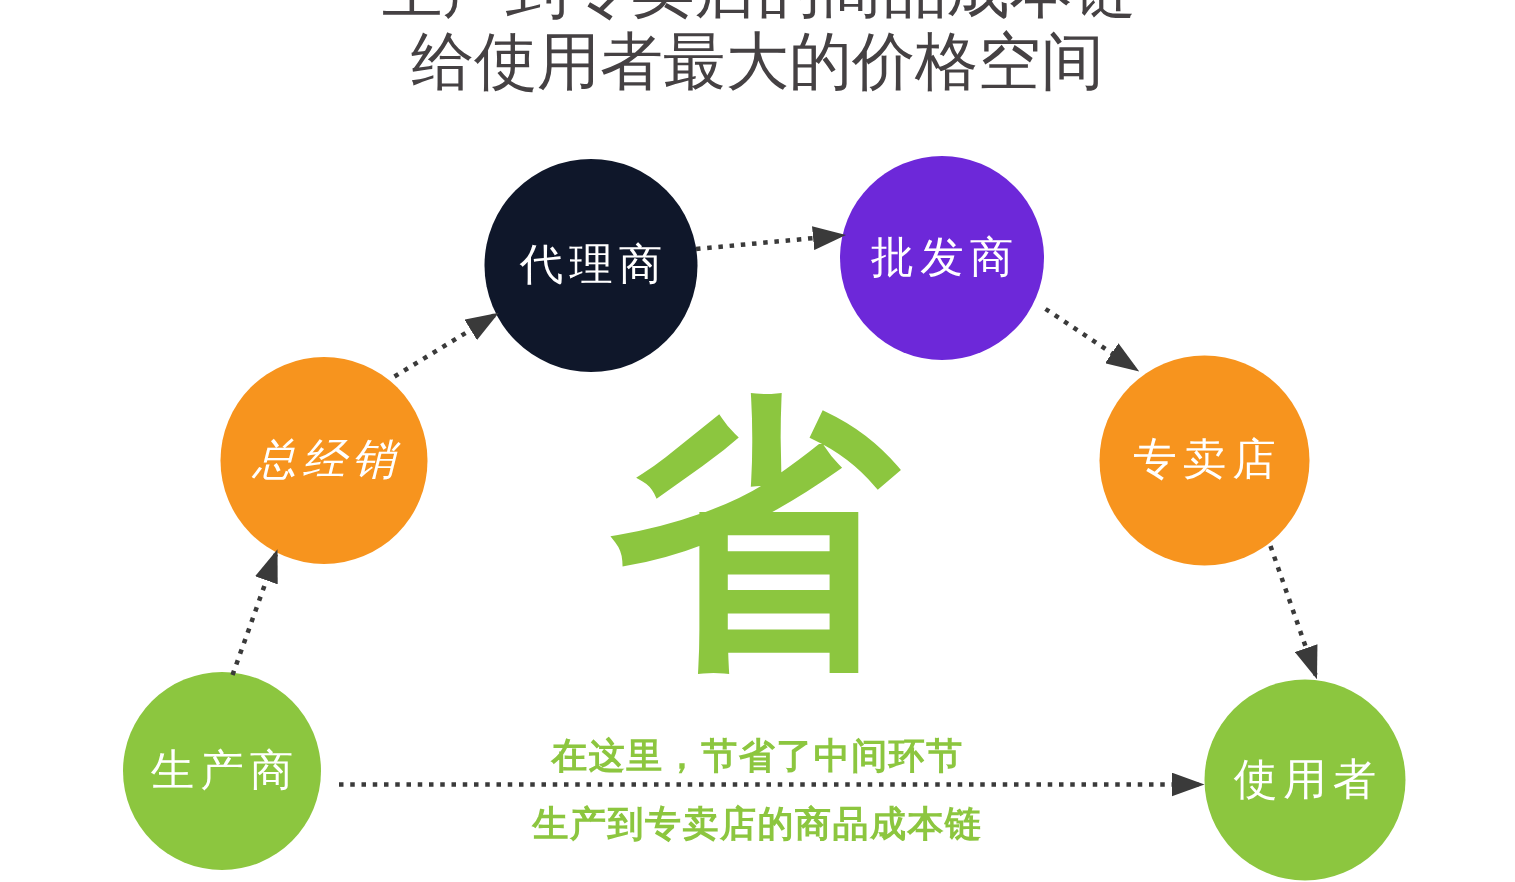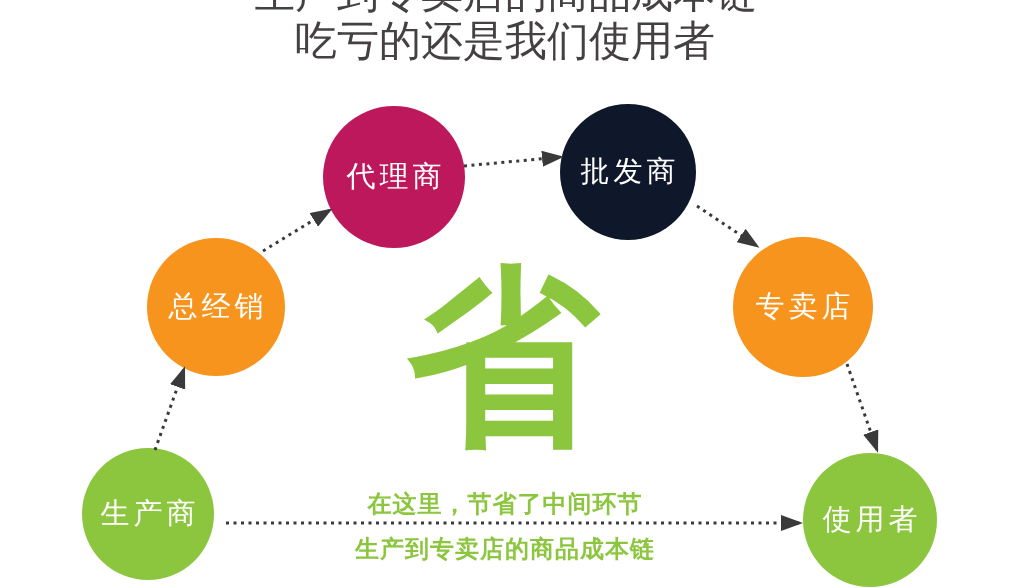--- a/index.html
+++ b/index.html
@@ -96,47 +96,47 @@
   }
   .arrowhead-path { fill: var(--c-arrow, #3A3A3A); }
 </style>
 </head>
 <body>
 
 <div id="stage">
 
   <div class="heading">
     <div>生产到专卖店的商品成本链</div>
-    <div>吃亏的还是我们使用者</div>
+    <div>给使用者最大的价格空间</div>
   </div>
 
   <svg class="arrows-layer" width="1010" height="588" viewBox="0 0 1010 588" xmlns="http://www.w3.org/2000/svg">
     <defs>
       <marker id="ah" markerUnits="userSpaceOnUse" markerWidth="22" markerHeight="16" viewBox="0 0 22 16" refX="19" refY="8" orient="auto">
         <path class="arrowhead-path" d="M0,0 L22,8 L0,16 Z"></path>
       </marker>
     </defs>
     <line class="arrow-line" x1="155" y1="450" x2="184" y2="369" marker-end="url(#ah)"></line>
     <line class="arrow-line" x1="263" y1="251" x2="330" y2="210" marker-end="url(#ah)"></line>
     <line class="arrow-line" x1="464" y1="166" x2="561" y2="157" marker-end="url(#ah)"></line>
     <line class="arrow-line" x1="697" y1="206" x2="757" y2="246" marker-end="url(#ah)"></line>
     <line class="arrow-line" x1="847" y1="364" x2="877" y2="450" marker-end="url(#ah)"></line>
     <line class="arrow-line" x1="226" y1="523" x2="800" y2="523" marker-end="url(#ah)"></line>
   </svg>
 
   <div class="node node--green n-producer" style="background: rgb(140, 198, 63);">
     <span class="node-label">生产商</span>
   </div>
-  <div class="node node--orange n-general" style="background: rgb(247, 148, 30);">
+  <div class="node node--orange n-general" style="background: rgb(247, 148, 30); font-style: italic;">
     <span class="node-label">总经销</span>
   </div>
-  <div class="node node--orange n-agent" style="background: #be185d; font-family: Liberation Mono, monospace;">
+  <div class="node node--orange n-agent" style="background: #0f172a; font-family: Liberation Mono, monospace;">
     <span class="node-label">代理商</span>
   </div>
-  <div class="node node--orange n-wholesaler" style="background: #0f172a;">
+  <div class="node node--orange n-wholesaler" style="background: #6d28d9;">
     <span class="node-label">批发商</span>
   </div>
   <div class="node node--orange n-store" style="background: rgb(247, 148, 30);">
     <span class="node-label">专卖店</span>
   </div>
   <div class="node node--green n-consumer" style="background: rgb(140, 198, 63);">
     <span class="node-label">使用者</span>
   </div>
 
   <div class="save-glyph">省</div>

